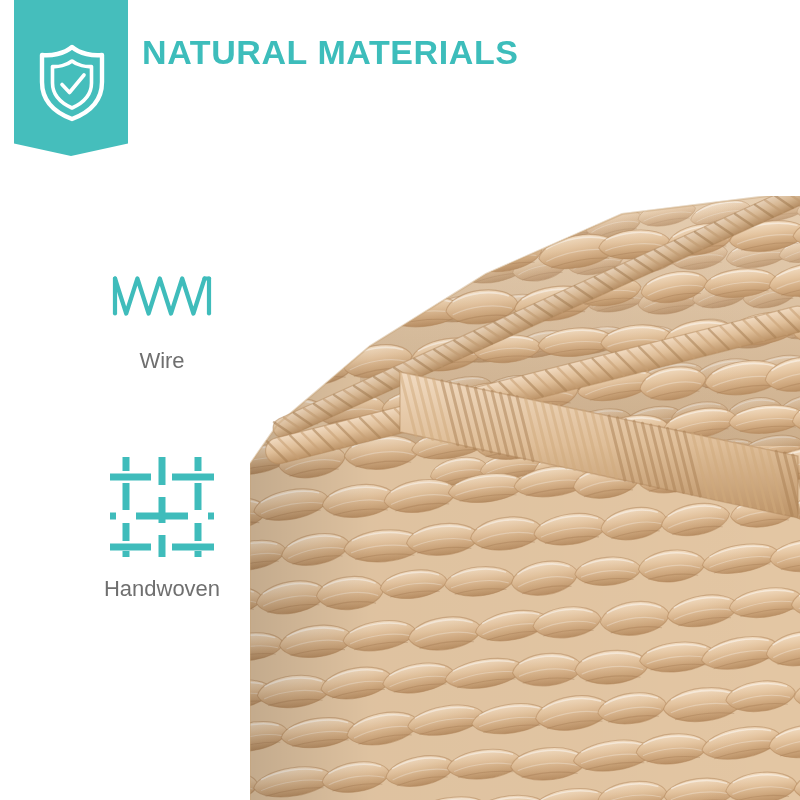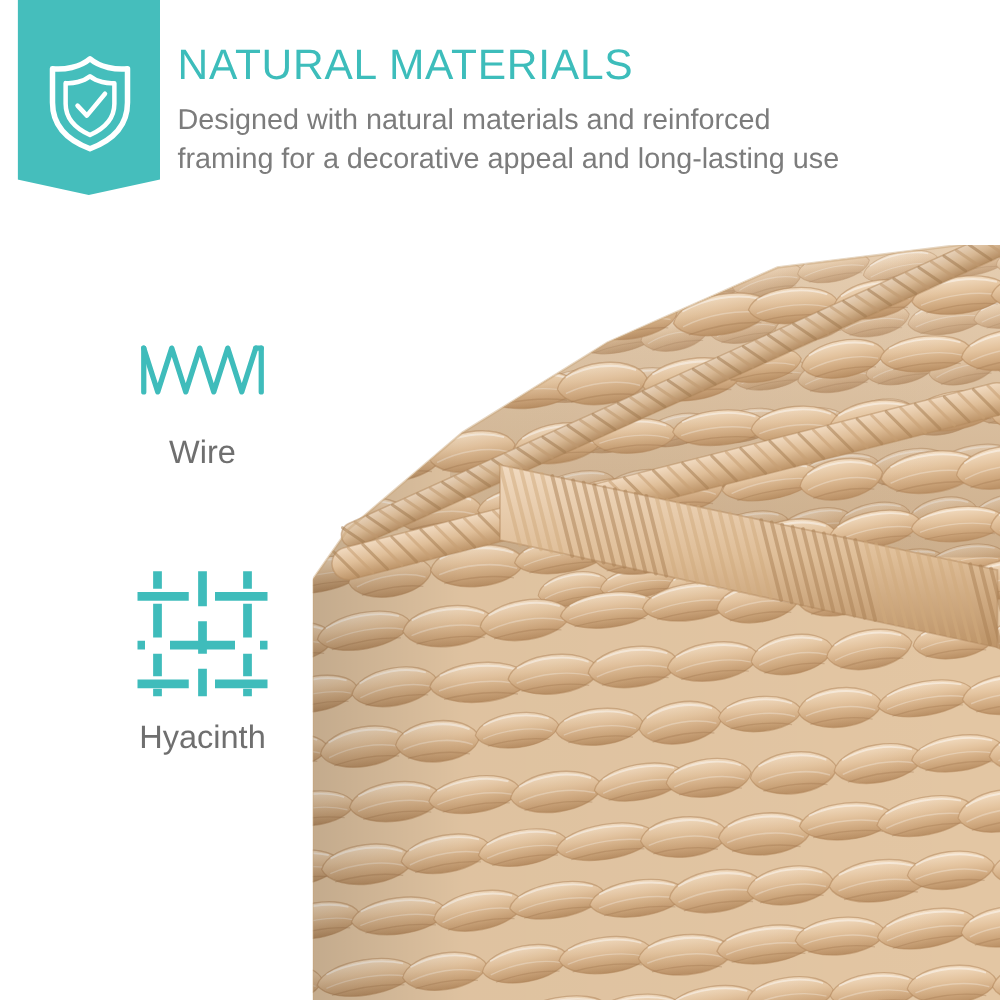--- a/index.html
+++ b/index.html
@@ -44,21 +44,21 @@
     position: absolute;
     left: 142px;
     top: 32px;
     width: 640px;
   }
   #headline {
     margin: 0;
     font-size: 34px;
     line-height: 40px;
     letter-spacing: 0.6px;
-    font-weight: 400;
+    font-weight: 700;
     color: #3dbdbb;
     white-space: nowrap;
   }
   #subhead {
     margin: 8px 0 0 0;
     font-size: 23px;
     line-height: 31px;
     font-weight: 300;
     color: #7c7c7c;
     max-width: 640px;
@@ -81,21 +81,21 @@
   .feature-icon {
     height: 76px;
     display: flex;
     align-items: center;
     justify-content: center;
   }
   #feature-weave .feature-icon { height: 110px; }
 
   .feature-label {
     margin-top: 12px;
-    font-size: 26px;
+    font-size: 22px;
     line-height: 30px;
     font-weight: 300;
     color: #6f6f6f;
   }
   .feature-label .line { display: block; }
 
   
   #photo {
     position: absolute;
     left: 250px;
@@ -117,24 +117,20 @@
   <div id="ribbon"></div>
 
   <svg id="shield-icon" viewBox="0 0 76 80">
     <path d="M38 5 C 30 12, 17 14, 8 13 L 8 40 C 8 60, 22 71, 38 77 C 54 71, 68 60, 68 40 L 68 13 C 59 14, 46 12, 38 5 Z" fill="none" stroke="#ffffff" stroke-width="4.4" stroke-linejoin="round" stroke-linecap="round"></path>
     <path d="M38 19 C 32.5 23.5, 24 25, 18.5 24.5 L 18.5 41 C 18.5 54, 28 61.5, 38 66 C 48 61.5, 57.5 54, 57.5 41 L 57.5 24.5 C 52 25, 43.5 23.5, 38 19 Z" fill="none" stroke="#ffffff" stroke-width="3.6" stroke-linejoin="round" stroke-linecap="round"></path>
     <path d="M28 42.5 L 35.5 50.5 L 50 33" fill="none" stroke="#ffffff" stroke-width="3.6" stroke-linecap="round" stroke-linejoin="round"></path>
   </svg>
 
   <div id="header-text">
     <h1 id="headline">NATURAL MATERIALS</h1>
-    <p id="subhead">
-      <span class="line">Designed with natural materials and reinforced</span>
-      <span class="line">framing for a decorative appeal and long-lasting use</span>
-    </p>
   </div>
 
   <div class="feature" id="feature-wire">
     <div class="feature-icon">
       <svg width="100" height="42" viewBox="0 0 100 42">
         <g fill="none" stroke="#3fbcbb" stroke-width="4.2" stroke-linecap="round" stroke-linejoin="round">
           <line x1="3" y1="3.5" x2="3" y2="38.5"></line>
           <polyline points="3,3.5 14.2,38.5 25.4,3.5 36.6,38.5 47.8,3.5 59,38.5 70.2,3.5 81.4,38.5 92.6,3.5"></polyline>
           <line x1="97" y1="3.5" x2="97" y2="38.5"></line>
           <line x1="92.6" y1="3.5" x2="97" y2="3.5"></line>
@@ -171,21 +167,21 @@
           <line x1="4" y1="63" x2="10" y2="63"></line>
           <line x1="30" y1="63" x2="82" y2="63"></line>
           <line x1="102" y1="63" x2="108" y2="63"></line>
 
           <line x1="4" y1="94" x2="45" y2="94"></line>
           <line x1="66" y1="94" x2="108" y2="94"></line>
         </g>
       </svg>
     </div>
     <div class="feature-label">
-      <span class="line">Hyacinth</span>
+      <span class="line">Handwoven</span>
     </div>
   </div>
 
   <div id="photo">
     <svg id="basket" viewBox="0 0 550 604" preserveAspectRatio="none">
       <defs>
         <linearGradient id="strandGrad" x1="0" y1="0" x2="0" y2="1">
           <stop offset="0%" stop-color="#f3ddc2"></stop>
           <stop offset="38%" stop-color="#e4c49f"></stop>
           <stop offset="72%" stop-color="#cfa87e"></stop>

